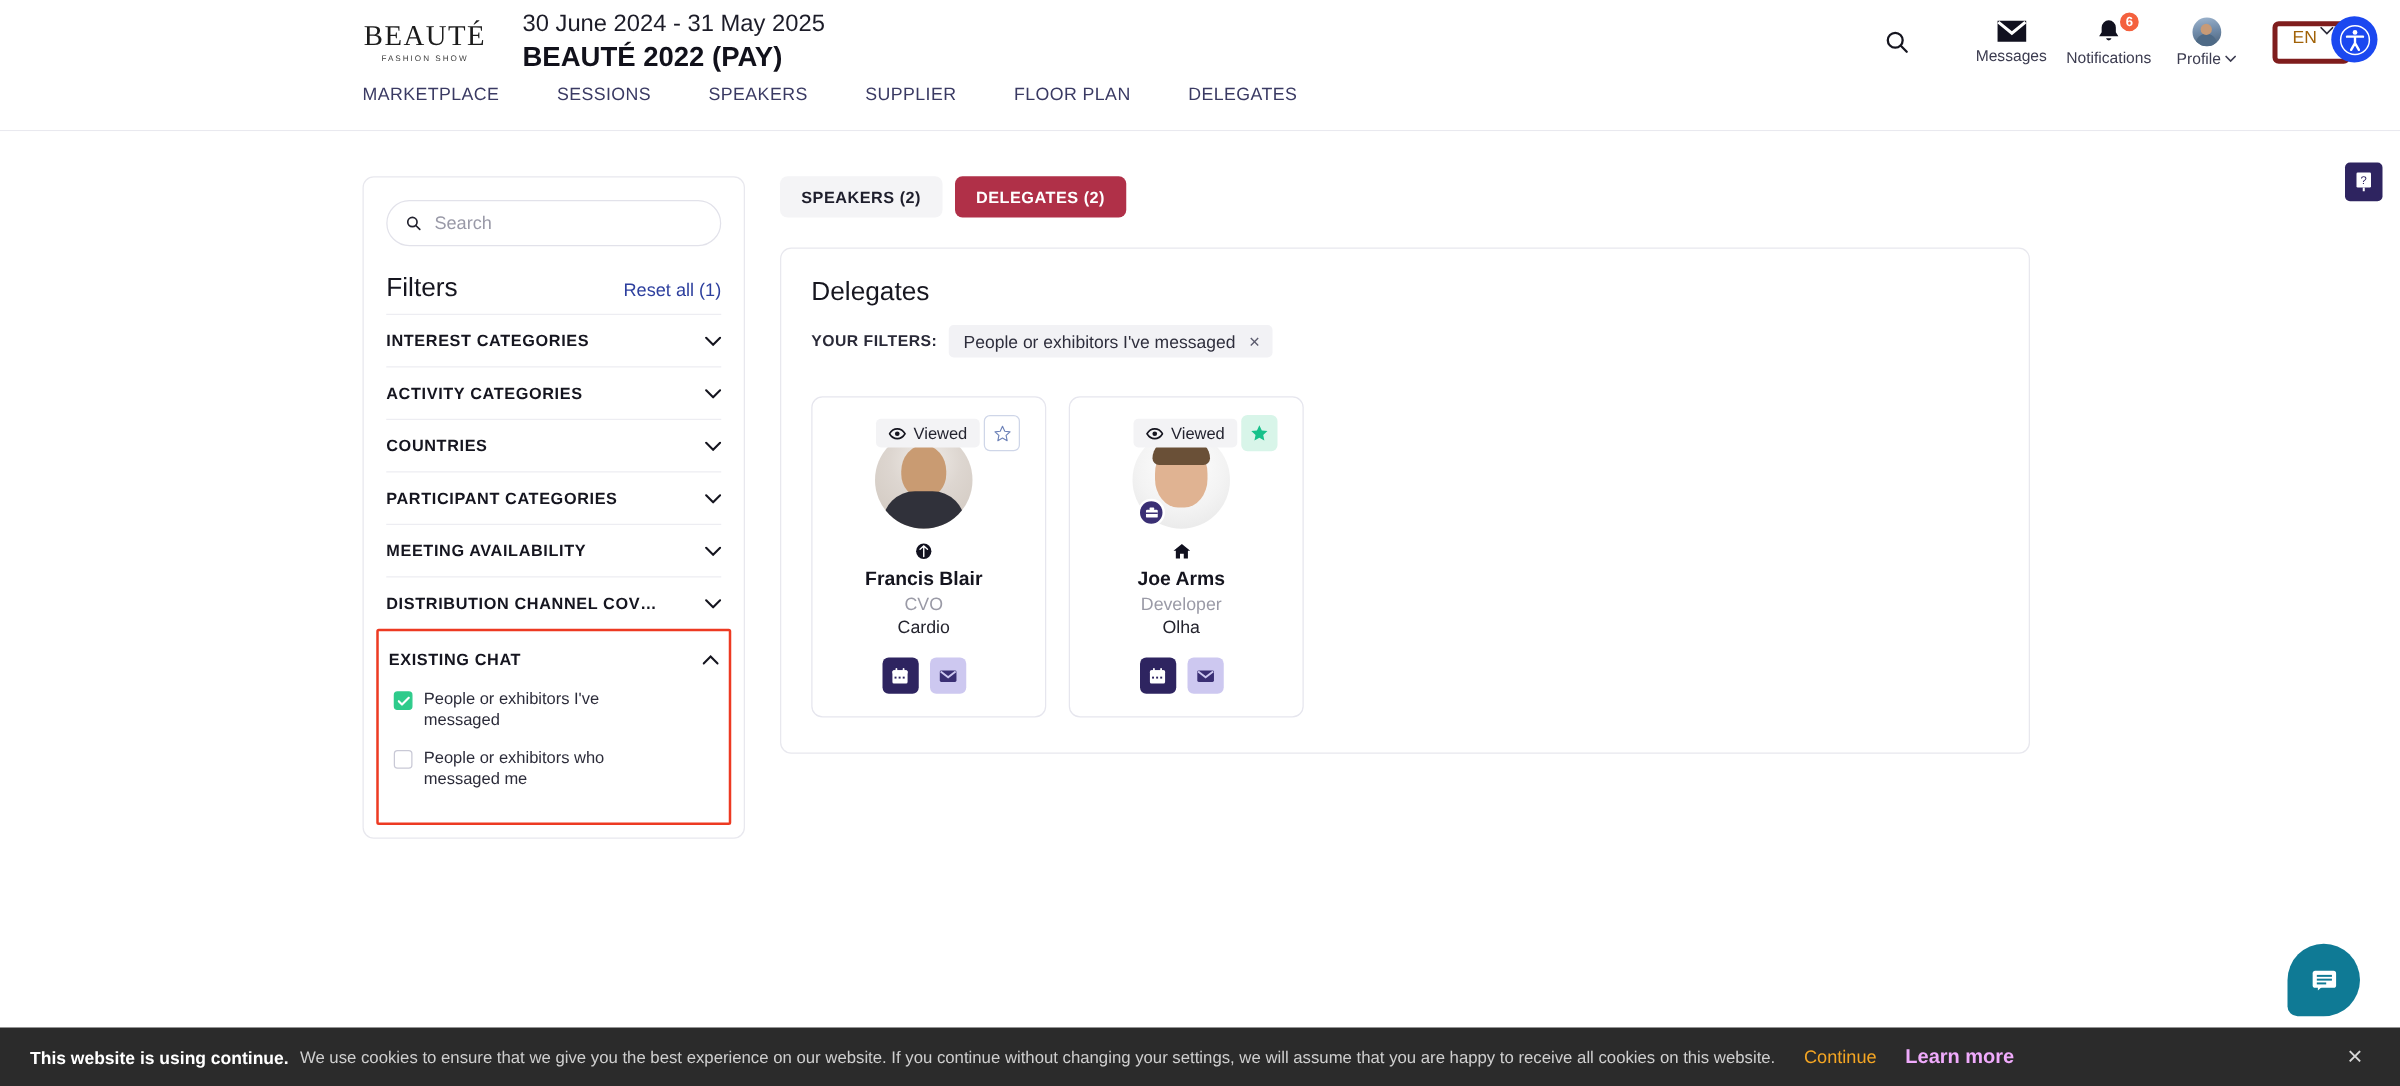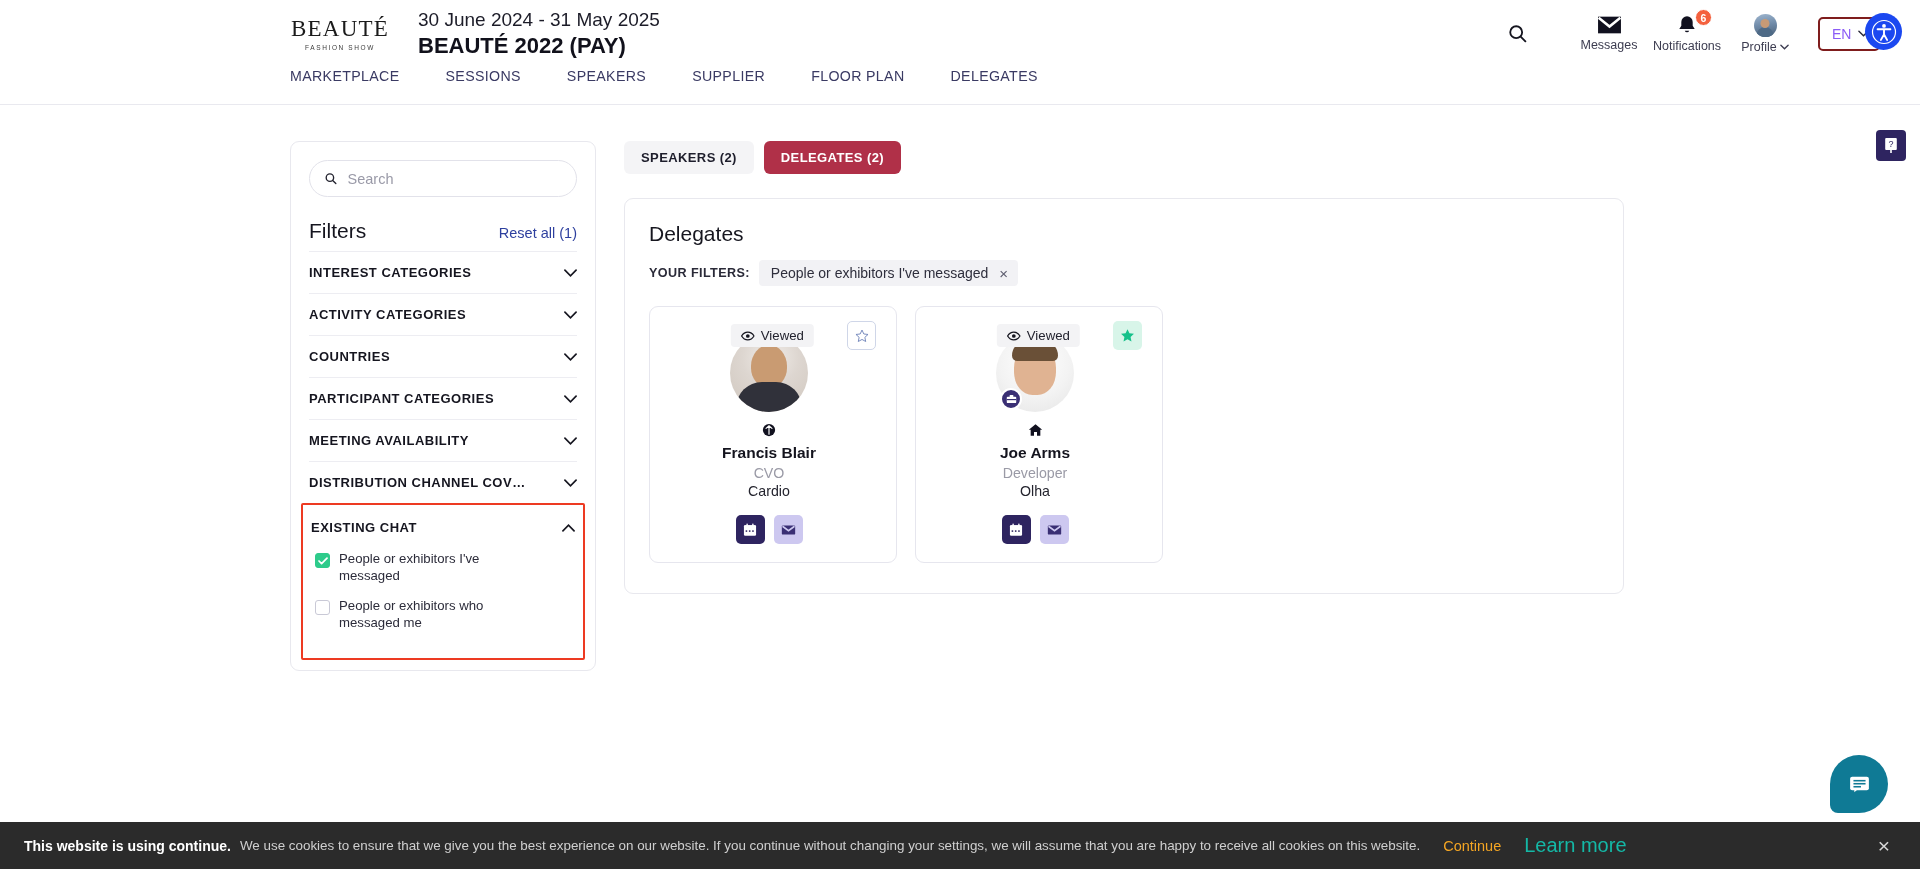--- a/index.html
+++ b/index.html
@@ -117,30 +117,30 @@
   .avatar-hdr::before {
     content:"";
     position:absolute; left:50%; bottom:0;
     transform:translateX(-50%);
     width:17px; height:10px; border-radius:9px 9px 0 0;
     background:#4e6a86;
   }
   .profile-label { display:flex; align-items:center; gap:3px; }
   .lang-select {
     margin-left: 14px;
-    border: 2px solid #7f1d1d;
+    border: 4px solid #7f1d1d;
     border-radius: 5px;
     height: 34px;
     min-width: 62px;
     display: flex;
-    align-items: center;
+    align-items: flex-start;
     justify-content: space-between;
     padding: 0 9px 0 12px;
     font-size: 14px;
-    color: #8b5cf6;
+    color: #a16207;
     cursor: pointer;
     background: #fff;
   }
   .a11y-btn {
     position: absolute;
     right: 18px; top: 13px;
     width: 37px; height: 37px;
     border-radius: 50%;
     background: #1b48f0;
     display: flex; align-items: center; justify-content: center;
@@ -298,27 +298,28 @@
     height: 26px;
     display: flex; align-items: center; gap: 11px;
     padding: 0 10px 0 12px;
     font-size: 14px;
     color: #2e2e3c;
   }
   .yf-x { color: #5c5c6e; cursor: pointer; font-size: 15px; line-height: 1; }
 
   .cards { display: flex; gap: 18px; }
   .card {
-    width: 248px;
+    width: 188px;
     border: 1px solid #e6e6ee;
     border-radius: 9px;
     padding: 14px 20px 18px 12px;
     background: #fff;
     position: relative;
     text-align: center;
+    margin-top: 11px;
   }
   .card-top { position: relative; height: 34px; }
   .viewed-pill {
     position: absolute;
     left: 50%; transform: translateX(-46%);
     top: 3px;
     background: #f3f3f5;
     border-radius: 4px;
     height: 23px;
     display: flex; align-items: center; gap: 6px;
@@ -440,21 +441,21 @@
     background: #2b2b2b;
     display: flex;
     align-items: center;
     padding: 0 30px 0 24px;
     gap: 9px;
     z-index: 30;
   }
   .ck-strong { color: #ffffff; font-size: 14px; font-weight: 700; }
   .ck-text { color: #cfcfcf; font-size: 13.4px; }
   .ck-continue { color: #f5a623; font-size: 14.5px; margin-left: 14px; cursor: pointer; }
-  .ck-learn { color: #14b8a6; font-size: 20px; font-weight: 400; margin-left: 14px; cursor: pointer; }
+  .ck-learn { color: #f0abfc; font-size: 16px; font-weight: 700; margin-left: 14px; cursor: pointer; }
   .ck-close { color: #d8d8d8; font-size: 21px; margin-left: auto; cursor: pointer; line-height: 1; }
 </style>
 </head>
 <body>
 
 <div class="header">
   <div class="header-inner">
     <div class="logo">
       <div class="logo-main">BEAUTÉ</div>
       <div class="logo-sub">FASHION SHOW</div>

